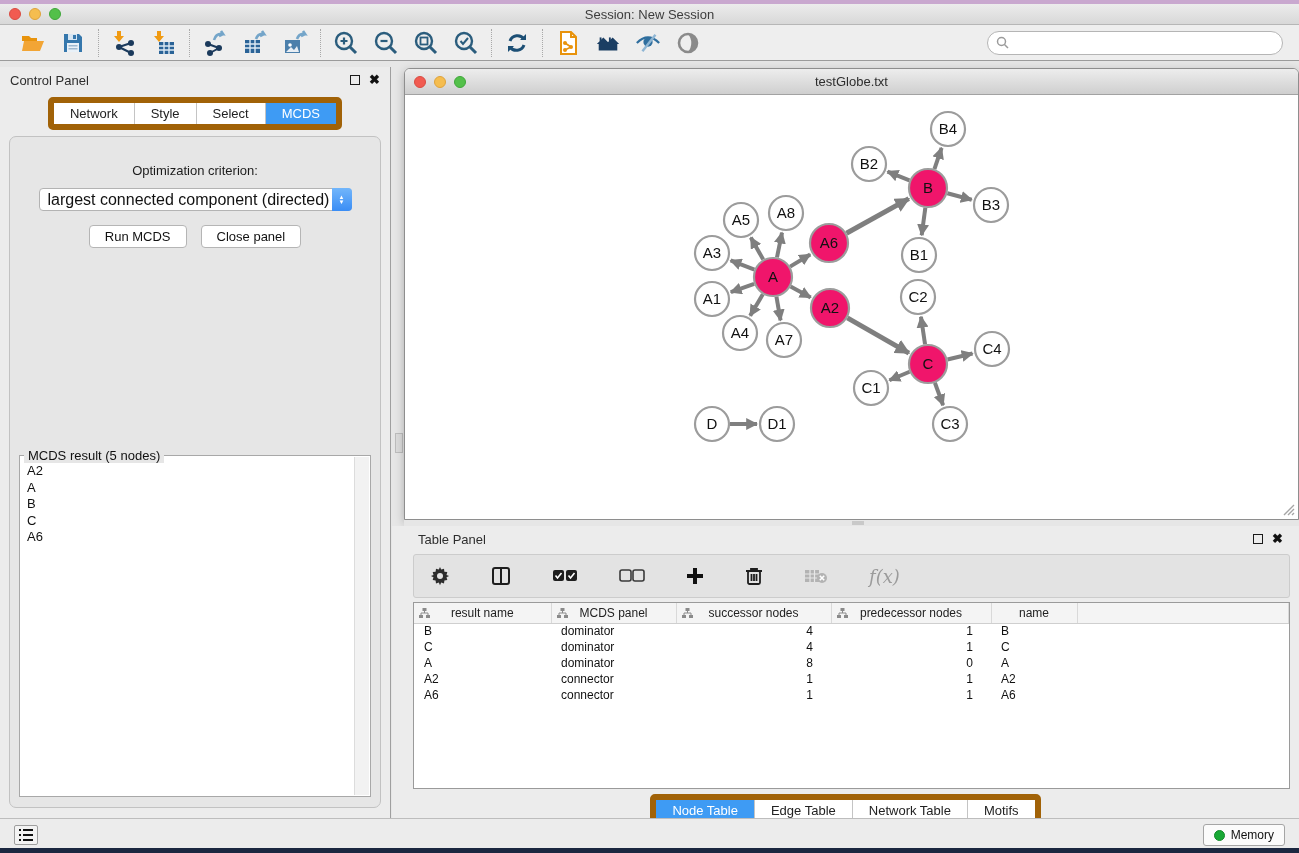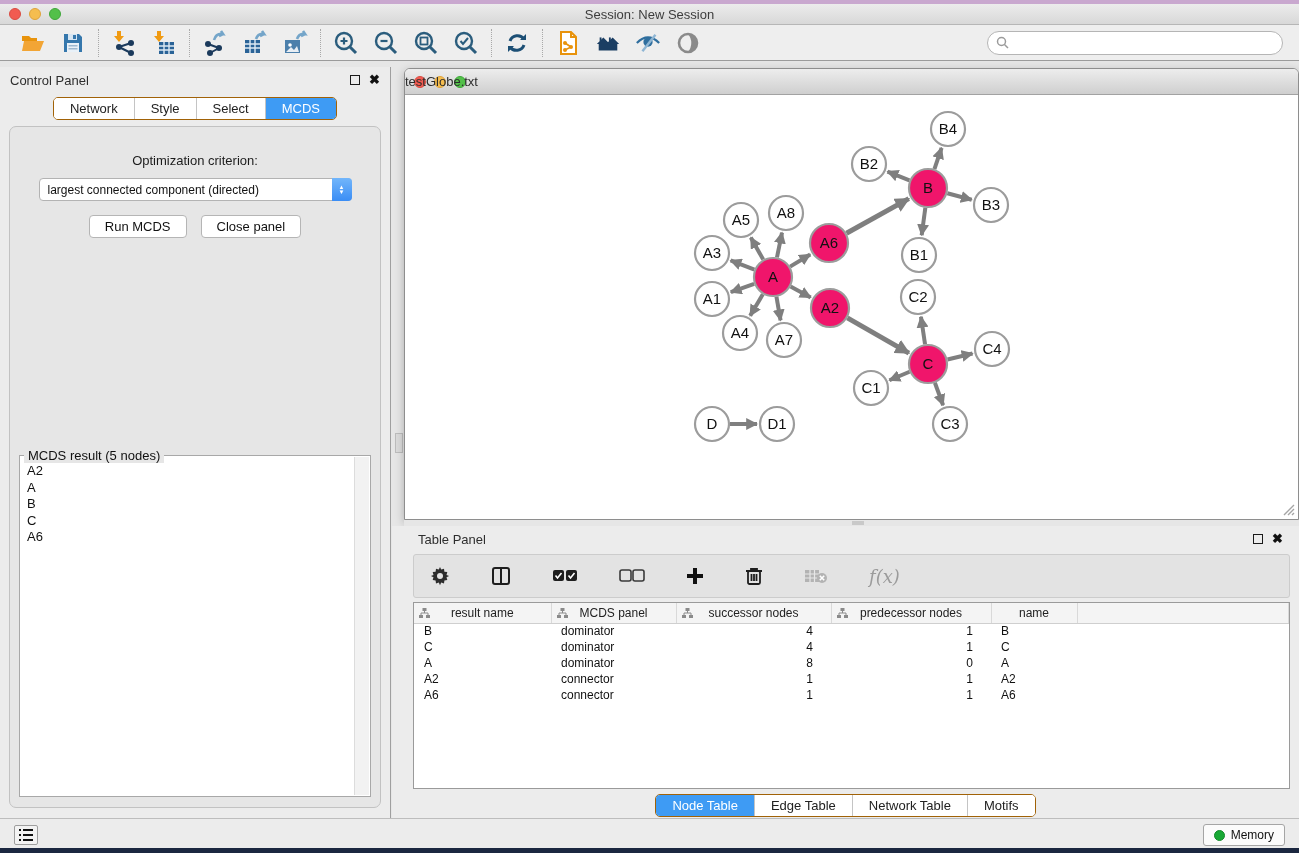--- a/index.html
+++ b/index.html
@@ -34,31 +34,31 @@
   
   .control-panel { position:absolute; left:0; top:0; width:391px; height:100%;
     background:#ececec; border-right:1px solid #9f9f9f; display:flex; flex-direction:column; }
   .panel-head { height:26px; display:flex; align-items:center; padding:0 10px; }
   .panel-head .p-title { font-size:13px; color:#2e2e2e; }
   .panel-head .p-btns { margin-left:auto; display:flex; gap:9px; align-items:center; }
   .float-btn { width:10px; height:10px; border:1.5px solid #1a1a1a; display:inline-block; cursor:pointer; }
   .close-btn { font-size:13px; font-weight:bold; color:#111; cursor:pointer; line-height:10px; }
 
   .seg-tabs { display:flex; justify-content:center; margin:4px 0 6px 0; }
-  .seg { display:flex; border:1px solid #a16207; border-radius:5px; overflow:hidden; background:#fff; }
+  .seg { display:flex; border:6px solid #a16207; border-radius:5px; overflow:hidden; background:#fff; }
   .seg .seg-item { font-size:13px; color:#222; padding:3px 16px; border-right:1px solid #c4c4c4; cursor:pointer; background:#fff; }
   .seg .seg-item:last-child { border-right:none; }
   .seg .seg-item.active { background:#3e9bf4; color:#fff; }
 
   .tab-pane { flex:1; margin:0 9px 16px 9px; background:#e6e6e6; border:1px solid #c2c2c2;
     border-radius:7px; display:flex; flex-direction:column; padding:0 8px; }
   .opt-label { text-align:center; font-size:13px; color:#1c1c1c; margin-top:26px; }
   .dropdown { margin:10px auto 0 auto; width:313px; height:23px; background:#fff; border:1px solid #b3b3b3;
     border-radius:4px; display:flex; align-items:center; cursor:pointer; position:relative; }
-  .dropdown .dd-text { font-size:12px; color:#111; padding-left:8px; flex:1; }
+  .dropdown .dd-text { font-size:16px; color:#111; padding-left:8px; flex:1; }
   .dd-stepper { width:20px; height:23px; margin-right:-1px; border-radius:0 4px 4px 0;
     background:linear-gradient(#72b6fb,#3a8df5); display:flex; flex-direction:column;
     align-items:center; justify-content:center; color:#fff; font-size:6px; line-height:5px; }
   .btn-row { display:flex; justify-content:center; gap:14px; margin-top:14px; }
   .mac-btn { background:#fff; border:1px solid #b5b5b5; border-radius:4px; font-size:13px;
     color:#111; padding:3px 15px; cursor:pointer; font-family:"Liberation Sans",sans-serif; }
 
   .result-group { position:relative; margin:auto 1px 10px 1px; height:342px;
     border:1px solid #a8a8a8; background:#fff; }
   .result-legend { position:absolute; top:-8px; left:4px; background:#e6e6e6; padding:0 4px;
@@ -70,21 +70,21 @@
 
   
   .right-col { position:absolute; left:392px; top:0; width:907px; height:100%; }
   .edge-grip { position:absolute; left:3px; top:366px; width:8px; height:20px; background:#dcdcdc; border:1px solid #bdbdbd; }
 
   .net-window { position:absolute; left:12px; top:1px; width:895px; height:452px;
     border:1px solid #8e8e8e; border-radius:6px 6px 0 0; background:#fff;
     box-shadow:0 3px 10px rgba(0,0,0,.25); }
   .net-titlebar { height:26px; background:linear-gradient(#ededed,#cfcfcf); border-bottom:1px solid #a2a2a2;
     border-radius:5px 5px 0 0; display:flex; align-items:center; position:relative; }
-  .net-title { position:absolute; left:0; right:0; font-size:13px; color:#2d2d2d; }
+  .net-title { position:absolute; left:0; right:0; text-align:center; font-size:13px; color:#2d2d2d; }
   .net-canvas { position:relative; width:893px; height:424px; background:#fff; overflow:hidden; }
   .resize-grip { position:absolute; right:2px; bottom:2px; }
 
   .split-h { position:absolute; left:12px; top:453px; width:895px; height:6px; background:#e6e6e6; }
   .split-handle { position:absolute; left:50%; top:1px; width:12px; height:4px; background:#c9c9c9; }
 
   
   .table-panel { position:absolute; left:0; top:459px; width:907px; height:298px; background:#ececec; }
   .tp-head { height:26px; display:flex; align-items:center; padding:0 16px 0 26px; }
   .tp-title { font-size:13px; color:#2e2e2e; }

